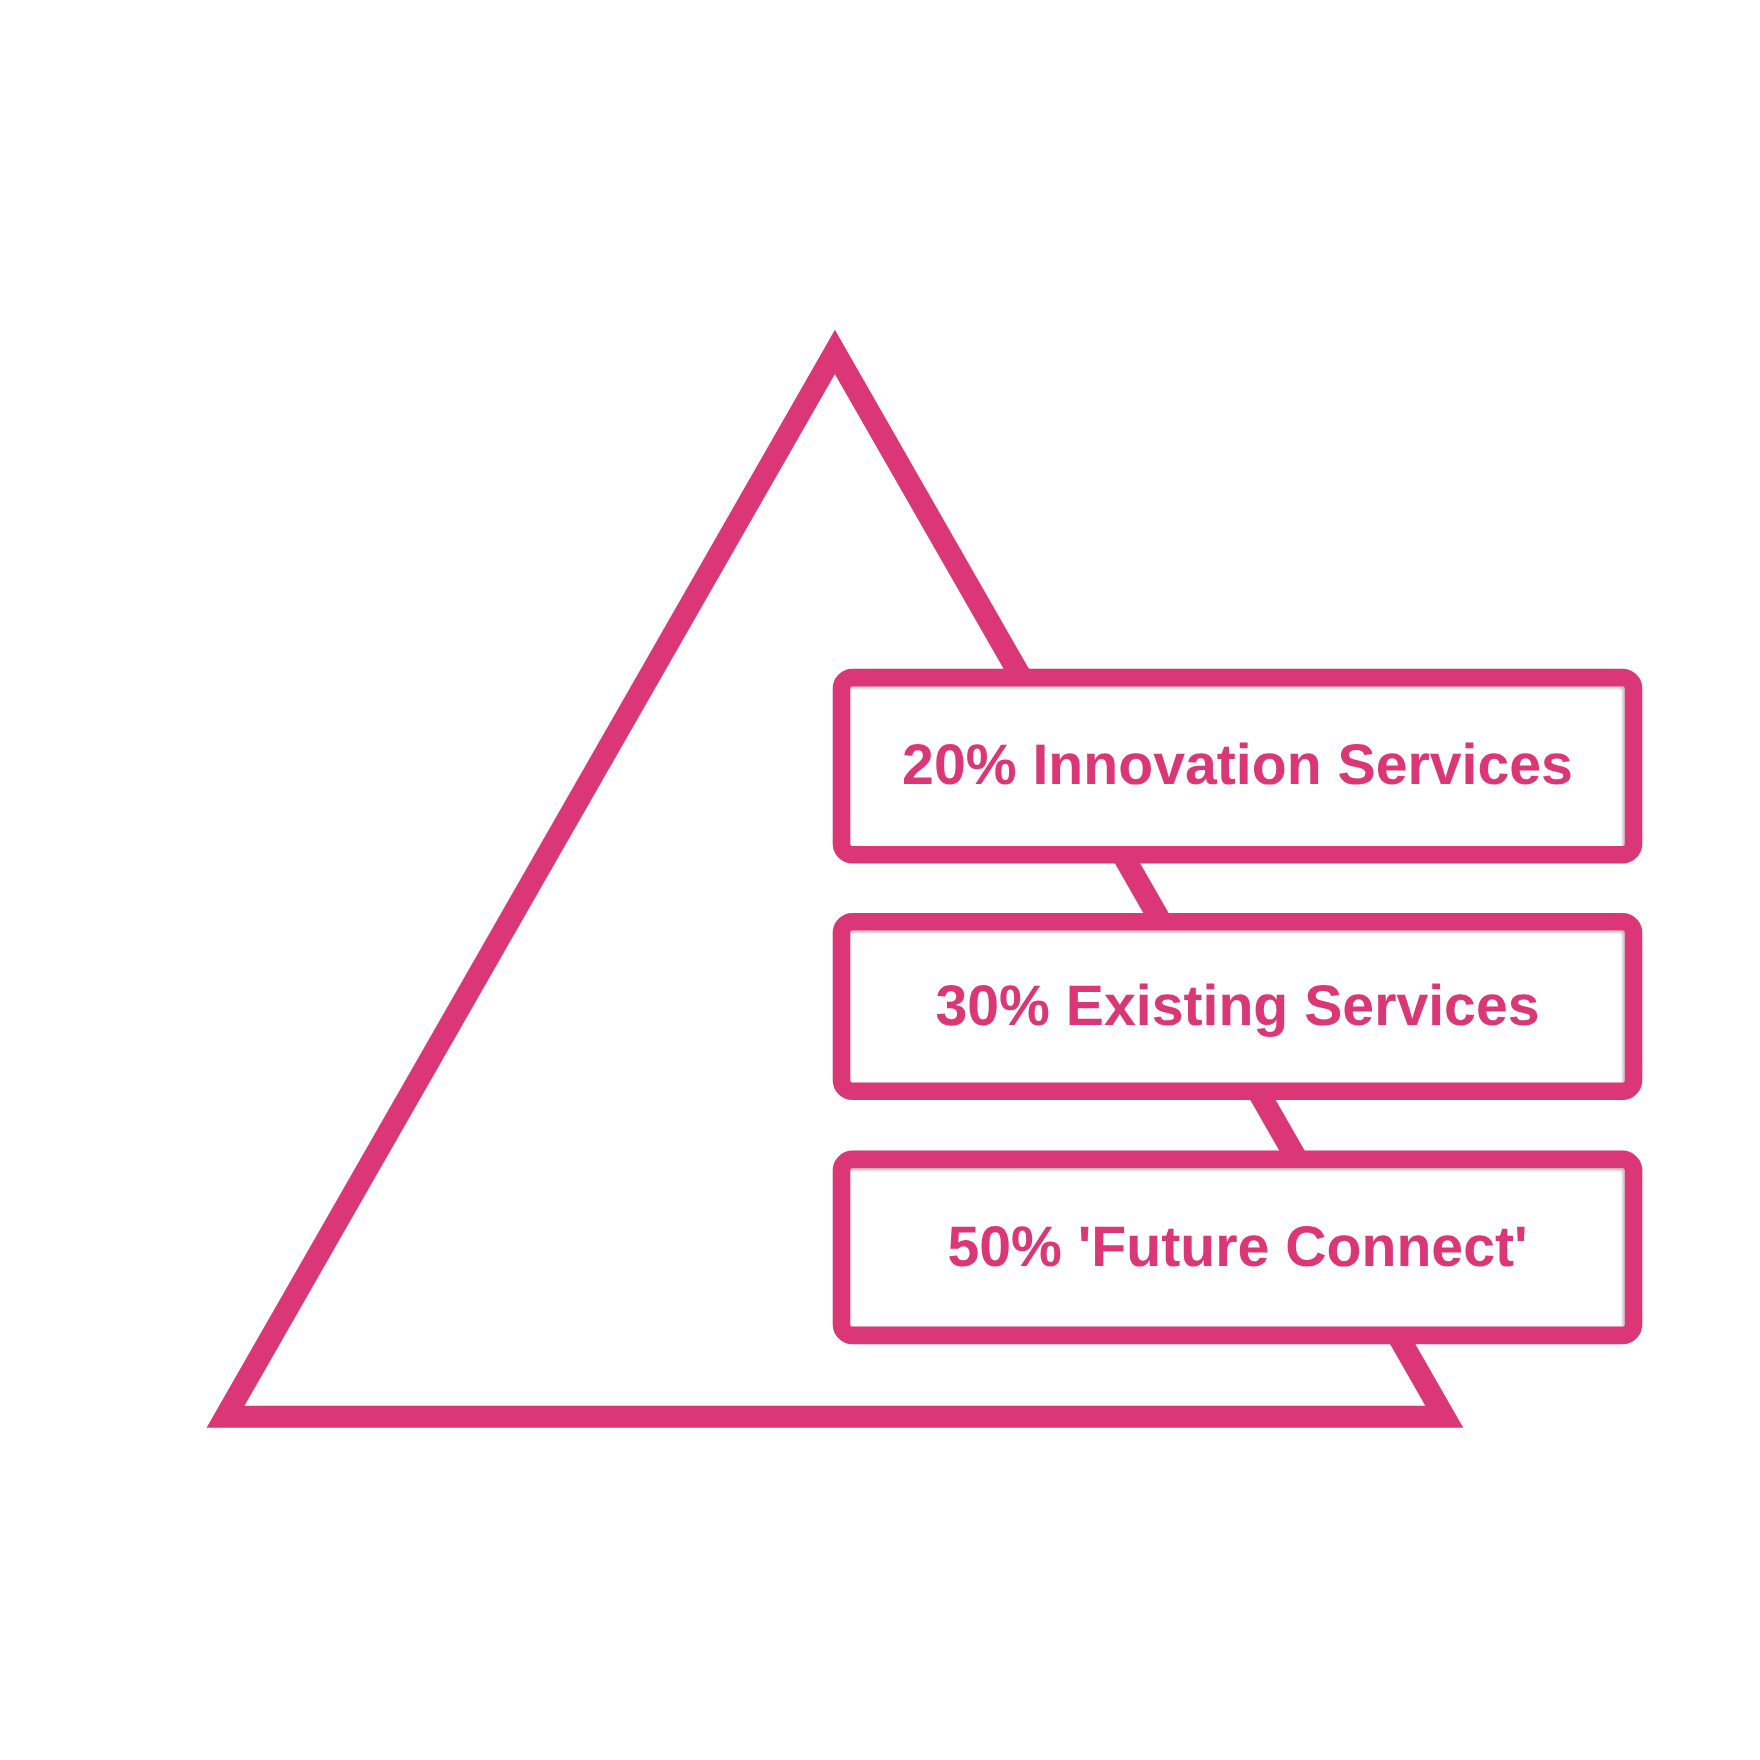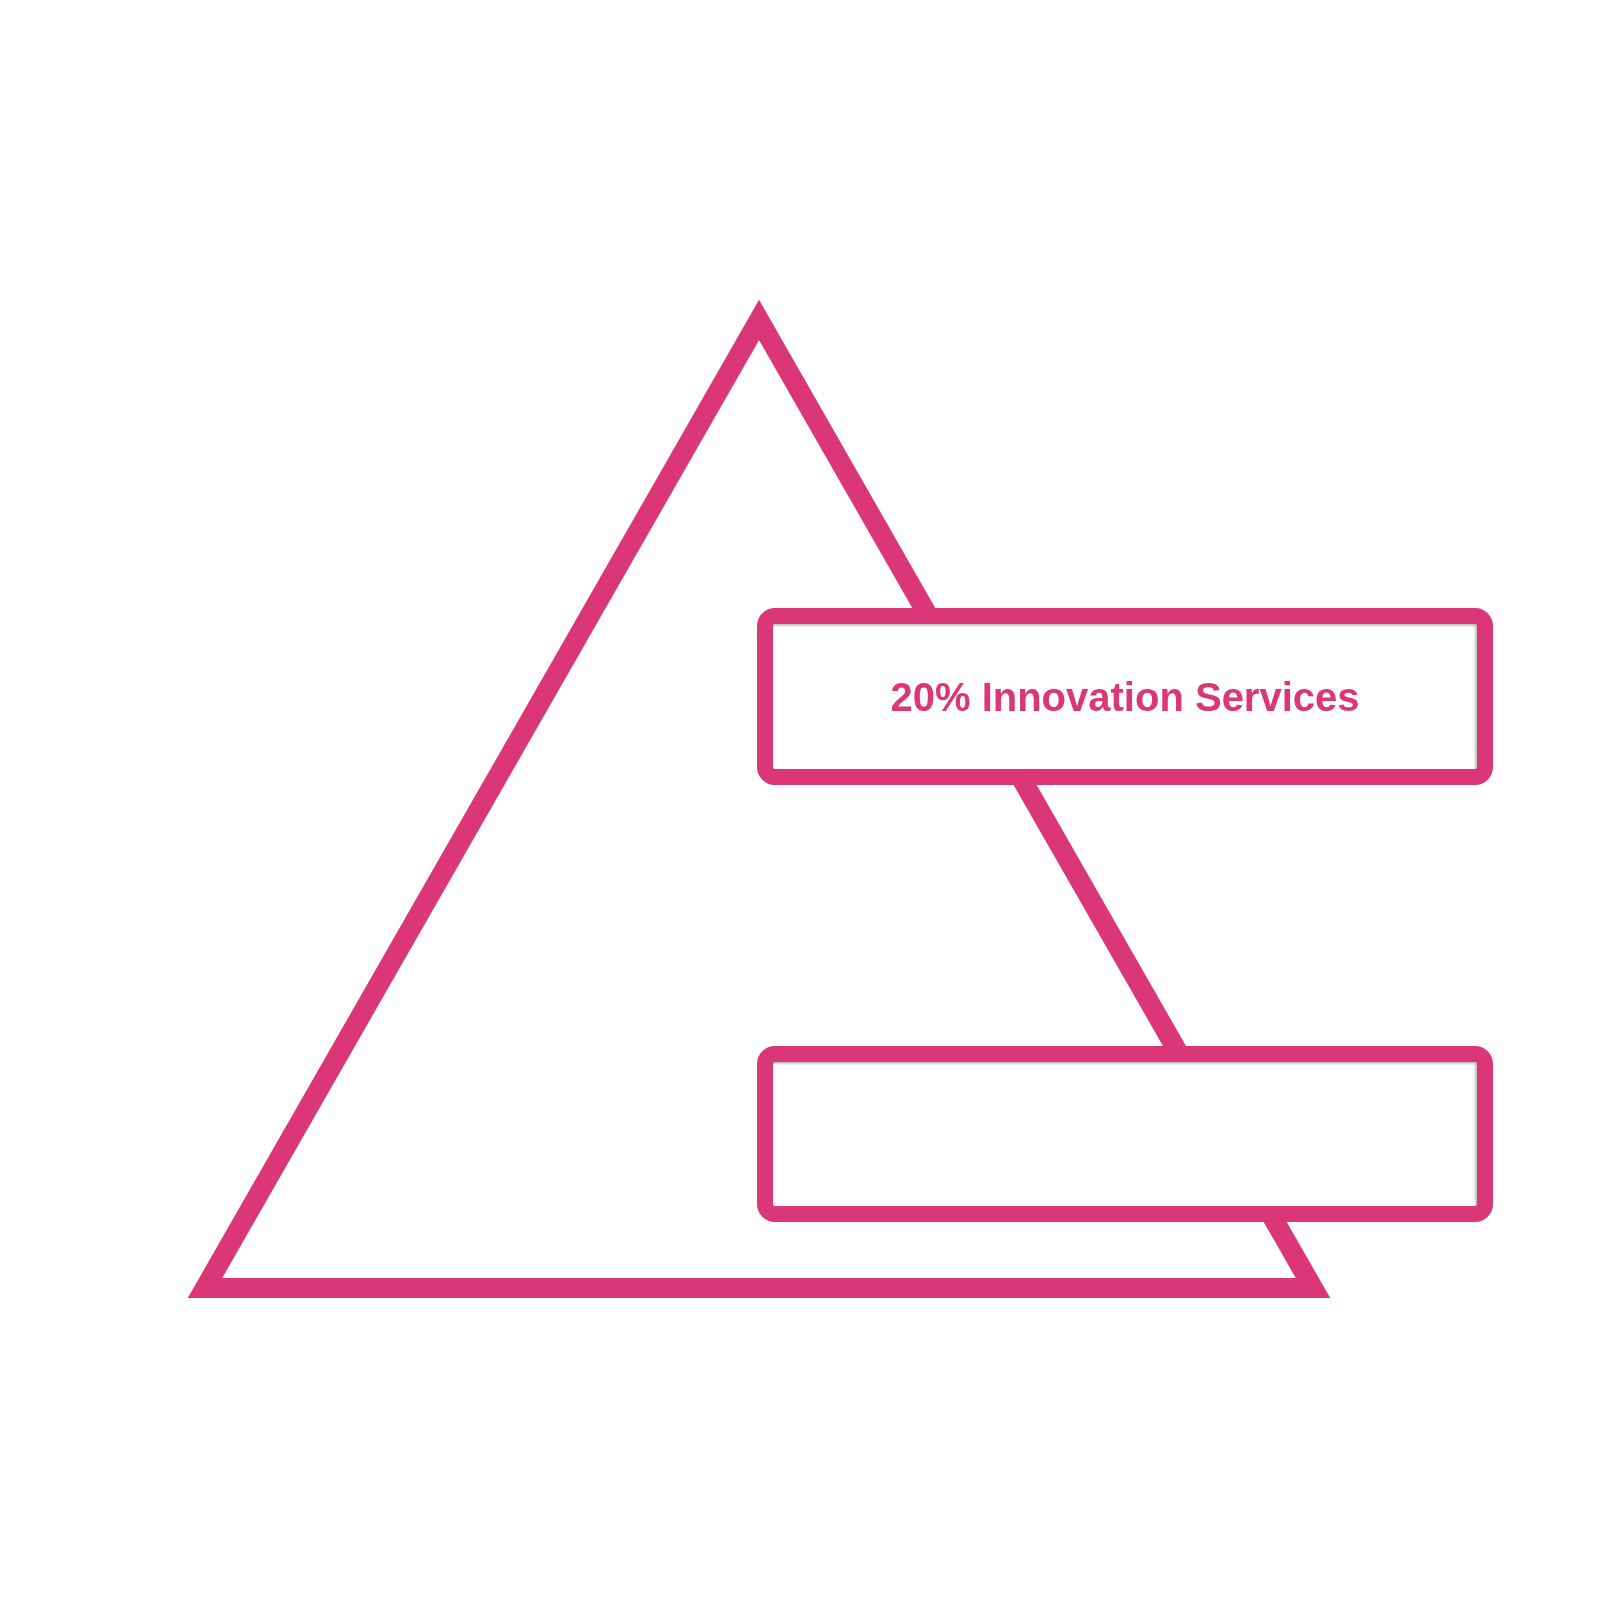--- a/index.html
+++ b/index.html
@@ -38,38 +38,42 @@
     border: 16px solid var(--accent, #DB3777);
     border-radius: 18px;
     box-shadow: inset -3px 3px 2px -1px rgba(90, 90, 90, 0.35);
     display: flex;
     flex-direction: column;
     align-items: center;
     justify-content: center;
     text-align: center;
     color: var(--accent, #DB3777);
     font-weight: bold;
-    font-size: 40px;
+    font-size: 52px;
     line-height: 1.2;
     z-index: 1;
   }
   .box-1 { top: 608px;  height: 177px; }
   .box-2 { top: 830px;  height: 170px; }
   .box-3 { top: 1046px; height: 176px; }
 </style>
 </head>
 <body>
 
 <div class="canvas">
 
   <svg class="triangle-svg" viewBox="0 0 1600 1600" aria-hidden="true">
     <path d="M 759 320 L 205 1288 L 1313 1288 Z"></path>
   </svg>
 
   <div class="level-box box-1">
     <div>20% Innovation Services</div>
   </div>
 
+  <div class="level-box box-2">
+    <div>30% Existing Services</div>
+  </div>
 
   <div class="level-box box-3">
+    <div>50% 'Future Connect'</div>
   </div>
 
 </div>
 
 </body></html>

